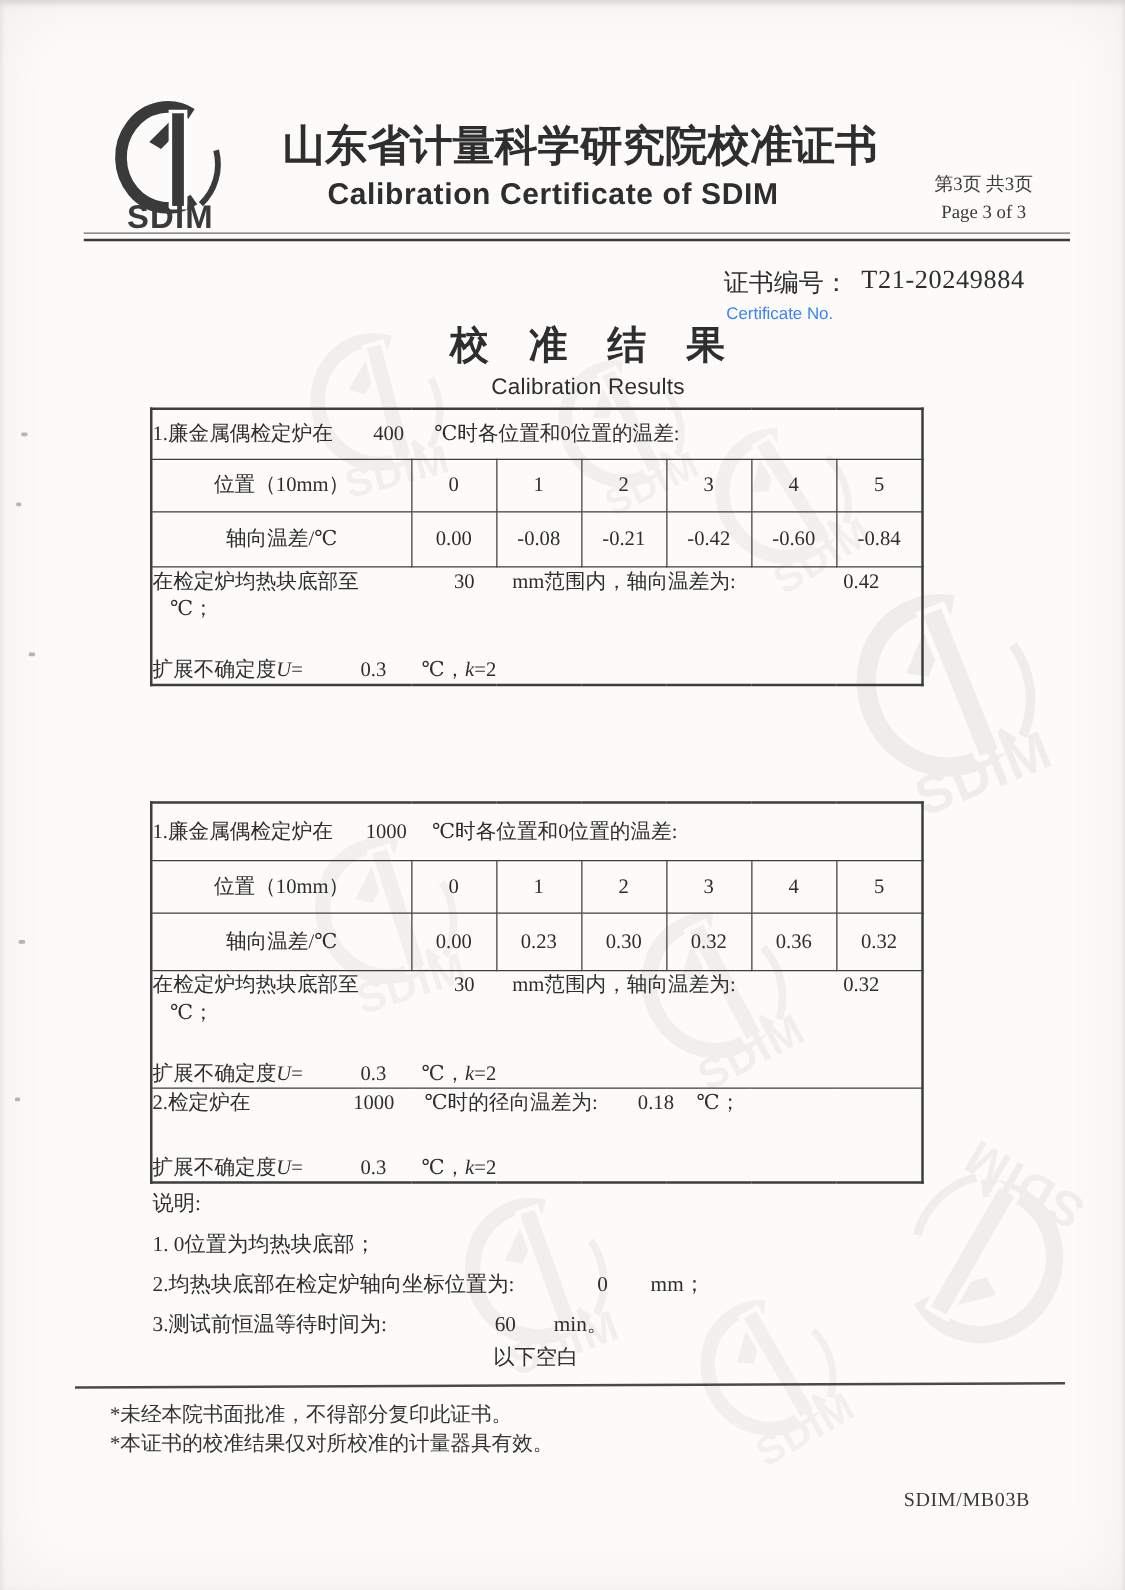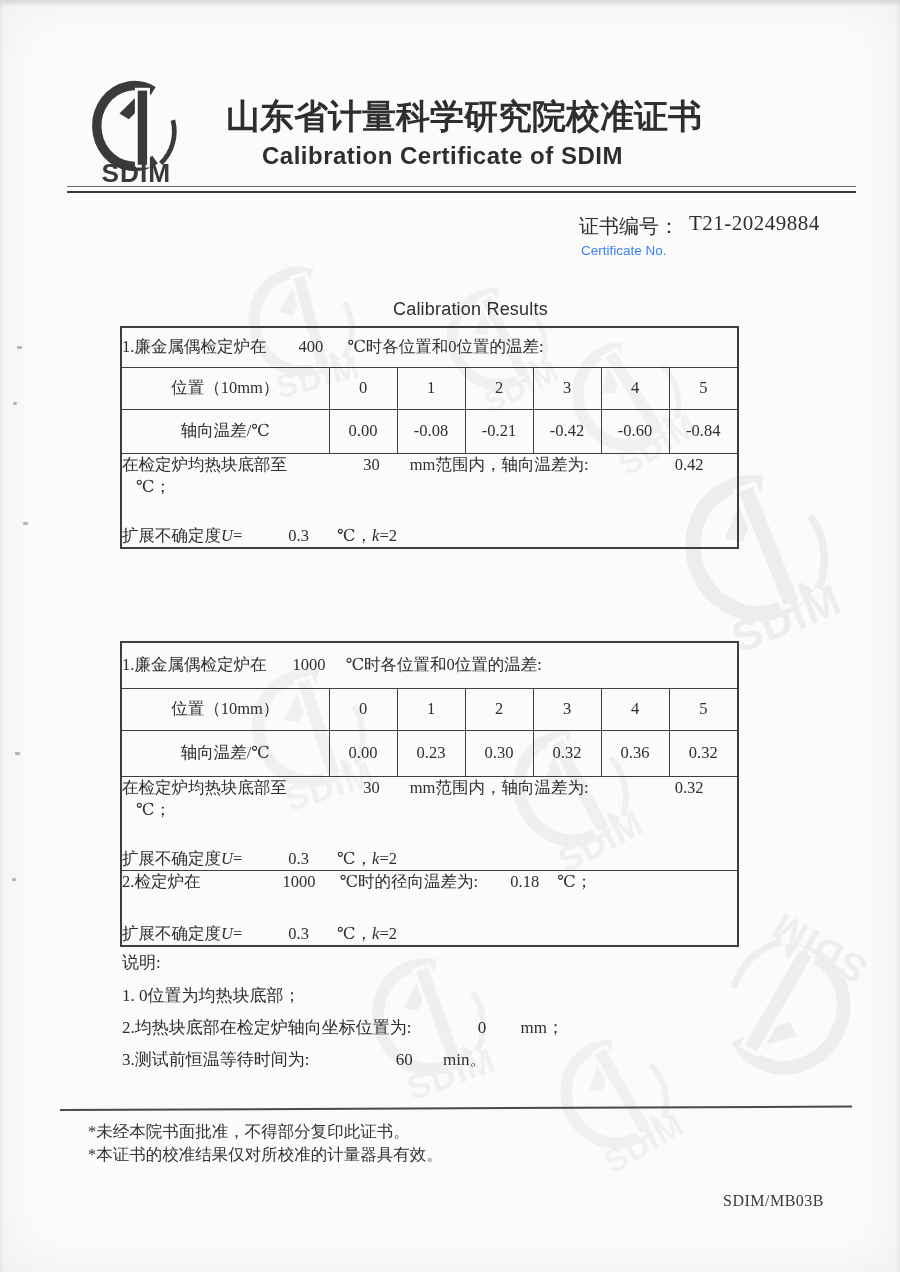--- a/index.html
+++ b/index.html
@@ -102,26 +102,31 @@
         <polygon points="42,40 68,14 68,30 52,46"></polygon>
         <rect x="60" y="14" width="13" height="82" stroke="#fff" stroke-width="3"></rect>
       </g>
       <text x="60" y="113" text-anchor="middle" font-family="Liberation Sans, DejaVu Sans, sans-serif" font-size="28" font-weight="bold" letter-spacing="1" fill="currentColor">SDIM</text>
     </symbol>
     <use href="#sdim-logo-sym" x="0" y="0" width="130" height="116"></use>
   </svg>
 
   <div class="title-zh">山东省计量科学研究院校准证书</div>
   <div class="title-en">Calibration Certificate of SDIM</div>
+  <div class="page-info">
+    <div>第3页 共3页</div>
+    <div>Page 3 of 3</div>
+  </div>
   <div class="rule-double"></div>
 
   <div class="cert-label-zh">证书编号：</div>
   <div class="cert-value">T21-20249884</div>
   <div class="cert-label-en">Certificate No.</div>
 
+  <div class="results-zh">校准结果</div>
   <div class="results-en">Calibration Results</div>
 
   <table class="cal" style="top:326px;">
     <colgroup>
         <col style="width:208px">
         <col style="width:68px">
         <col style="width:68px">
         <col style="width:68px">
         <col style="width:68px">
         <col style="width:68px">
@@ -248,19 +253,20 @@
   <div class="note" style="top:1016px;">
     <span>2.均热块底部在检定炉轴向坐标位置为:</span>
     <span class="v" style="margin-left:62px;">0</span>
     <span class="v" style="margin-left:30px;">mm；</span>
   </div>
   <div class="note" style="top:1048px;">
     <span>3.测试前恒温等待时间为:</span>
     <span class="v" style="margin-left:82px;">60</span>
     <span class="v" style="margin-left:26px;text-align:right;">min。</span>
   </div>
+  <div class="blank-below" style="top:1074px;">以下空白</div>
 
   <div class="rule-footer"></div>
   <div class="fnote" style="top:1121px;">*未经本院书面批准，不得部分复印此证书。</div>
   <div class="fnote" style="top:1144px;">*本证书的校准结果仅对所校准的计量器具有效。</div>
   <div class="form-code">SDIM/MB03B</div>
 
 </div>
 
 </body></html>

